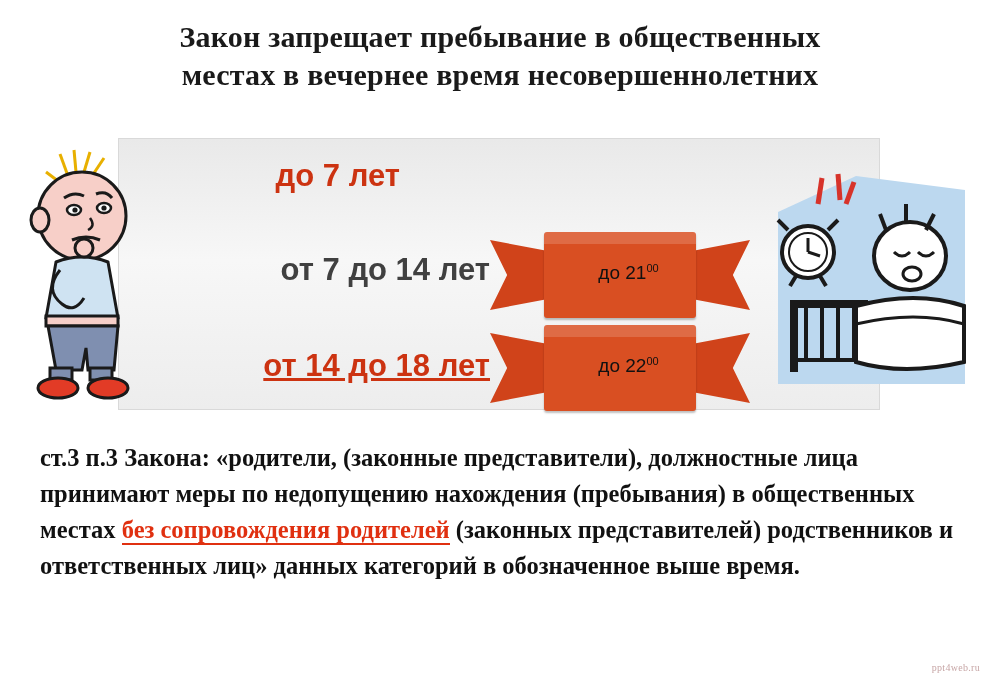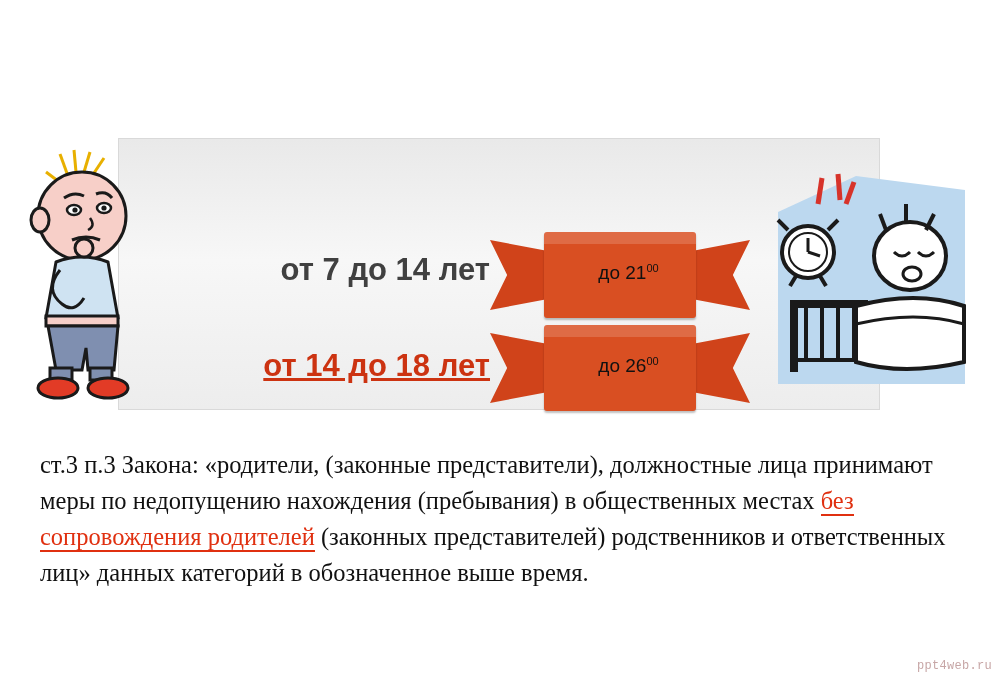--- a/index.html
+++ b/index.html
@@ -133,47 +133,50 @@
   
   .sleeper { position: absolute; left: 760px; top: 160px; width: 215px; height: 250px; }
 
   
   .legal {
     position: absolute;
     left: 40px;
     top: 440px;
     width: 925px;
     font-family: "Liberation Serif", serif;
-    font-weight: normal;
+    font-weight: bold;
     font-size: 24.5px;
     line-height: 36px;
     color: #111111;
     text-align: left;
-    margin-top: 7px;
   }
   .legal .hl {
     color: #e03010;
     border-bottom: 2px solid #e03010;
   }
 
   .watermark {
     position: absolute;
-    right: 8px;
+    right: 20px;
     bottom: 4px;
-    font-family: Liberation Mono, monospace;
-    font-size: 12px;
+    font-family: Liberation Serif, serif;
+    font-size: 10px;
     color: #c7a6a6;
     letter-spacing: 0.3px;
   }
 </style>
 </head>
 <body>
 
 <div id="slide">
 
+  <div class="title-block">
+    <div class="title-line">Закон запрещает пребывание в общественных</div>
+    <div class="title-line">местах в вечернее время несовершеннолетних</div>
+  </div>
 
   <div class="panel"></div>
 
   <div class="boy">
     <svg width="150" height="270" viewBox="0 0 150 270" xmlns="http://www.w3.org/2000/svg">
 
       <g stroke="#e8b000" stroke-width="3" fill="none">
         <path d="M52 36 L44 14"></path>
           <path d="M60 32 L58 10"></path>
           <path d="M68 32 L74 12"></path>
@@ -250,40 +253,41 @@
 
       <path d="M134 92 q8 8 16 0" stroke="#1a1a1a" stroke-width="3" fill="none"></path>
       <path d="M158 92 q8 8 16 0" stroke="#1a1a1a" stroke-width="3" fill="none"></path>
       <ellipse cx="152" cy="114" rx="9" ry="7" fill="#ffffff" stroke="#1a1a1a" stroke-width="3"></ellipse>
 
       <path d="M96 146 q60 -16 108 0 l0 56 q-60 14 -108 0 z" fill="#ffffff" stroke="#1a1a1a" stroke-width="4"></path>
       <path d="M96 164 q60 -14 108 0" stroke="#1a1a1a" stroke-width="3" fill="none"></path>
     </svg>
   </div>
 
+  <div class="age-row age-1">до 7 лет</div>
 
   <div class="age-row age-2">от  7 до 14 лет</div>
   <div class="age-row age-3">от 14 до 18 лет</div>
 
   <div class="ribbon ribbon-1">
     <div class="tail-left"></div>
     <div class="tail-right"></div>
     <div class="plate">
       <div class="plate-text">
         <span>до 21</span><sup>00</sup>
       </div>
     </div>
   </div>
 
   <div class="ribbon ribbon-2">
     <div class="tail-left"></div>
     <div class="tail-right"></div>
     <div class="plate">
       <div class="plate-text">
-        <span>до 26</span><sup>00</sup>
+        <span>до 22</span><sup>00</sup>
       </div>
     </div>
   </div>
 
   <div class="legal">
     <span>ст.3 п.3 Закона: «родители, (законные представители), должностные лица принимают меры по недопущению нахождения (пребывания) в общественных местах </span><span class="hl">без сопровождения родителей</span><span> (законных представителей) родственников и ответственных лиц» данных категорий в обозначенное выше время.</span>
   </div>
 
   <div class="watermark">ppt4web.ru</div>
 </div>

